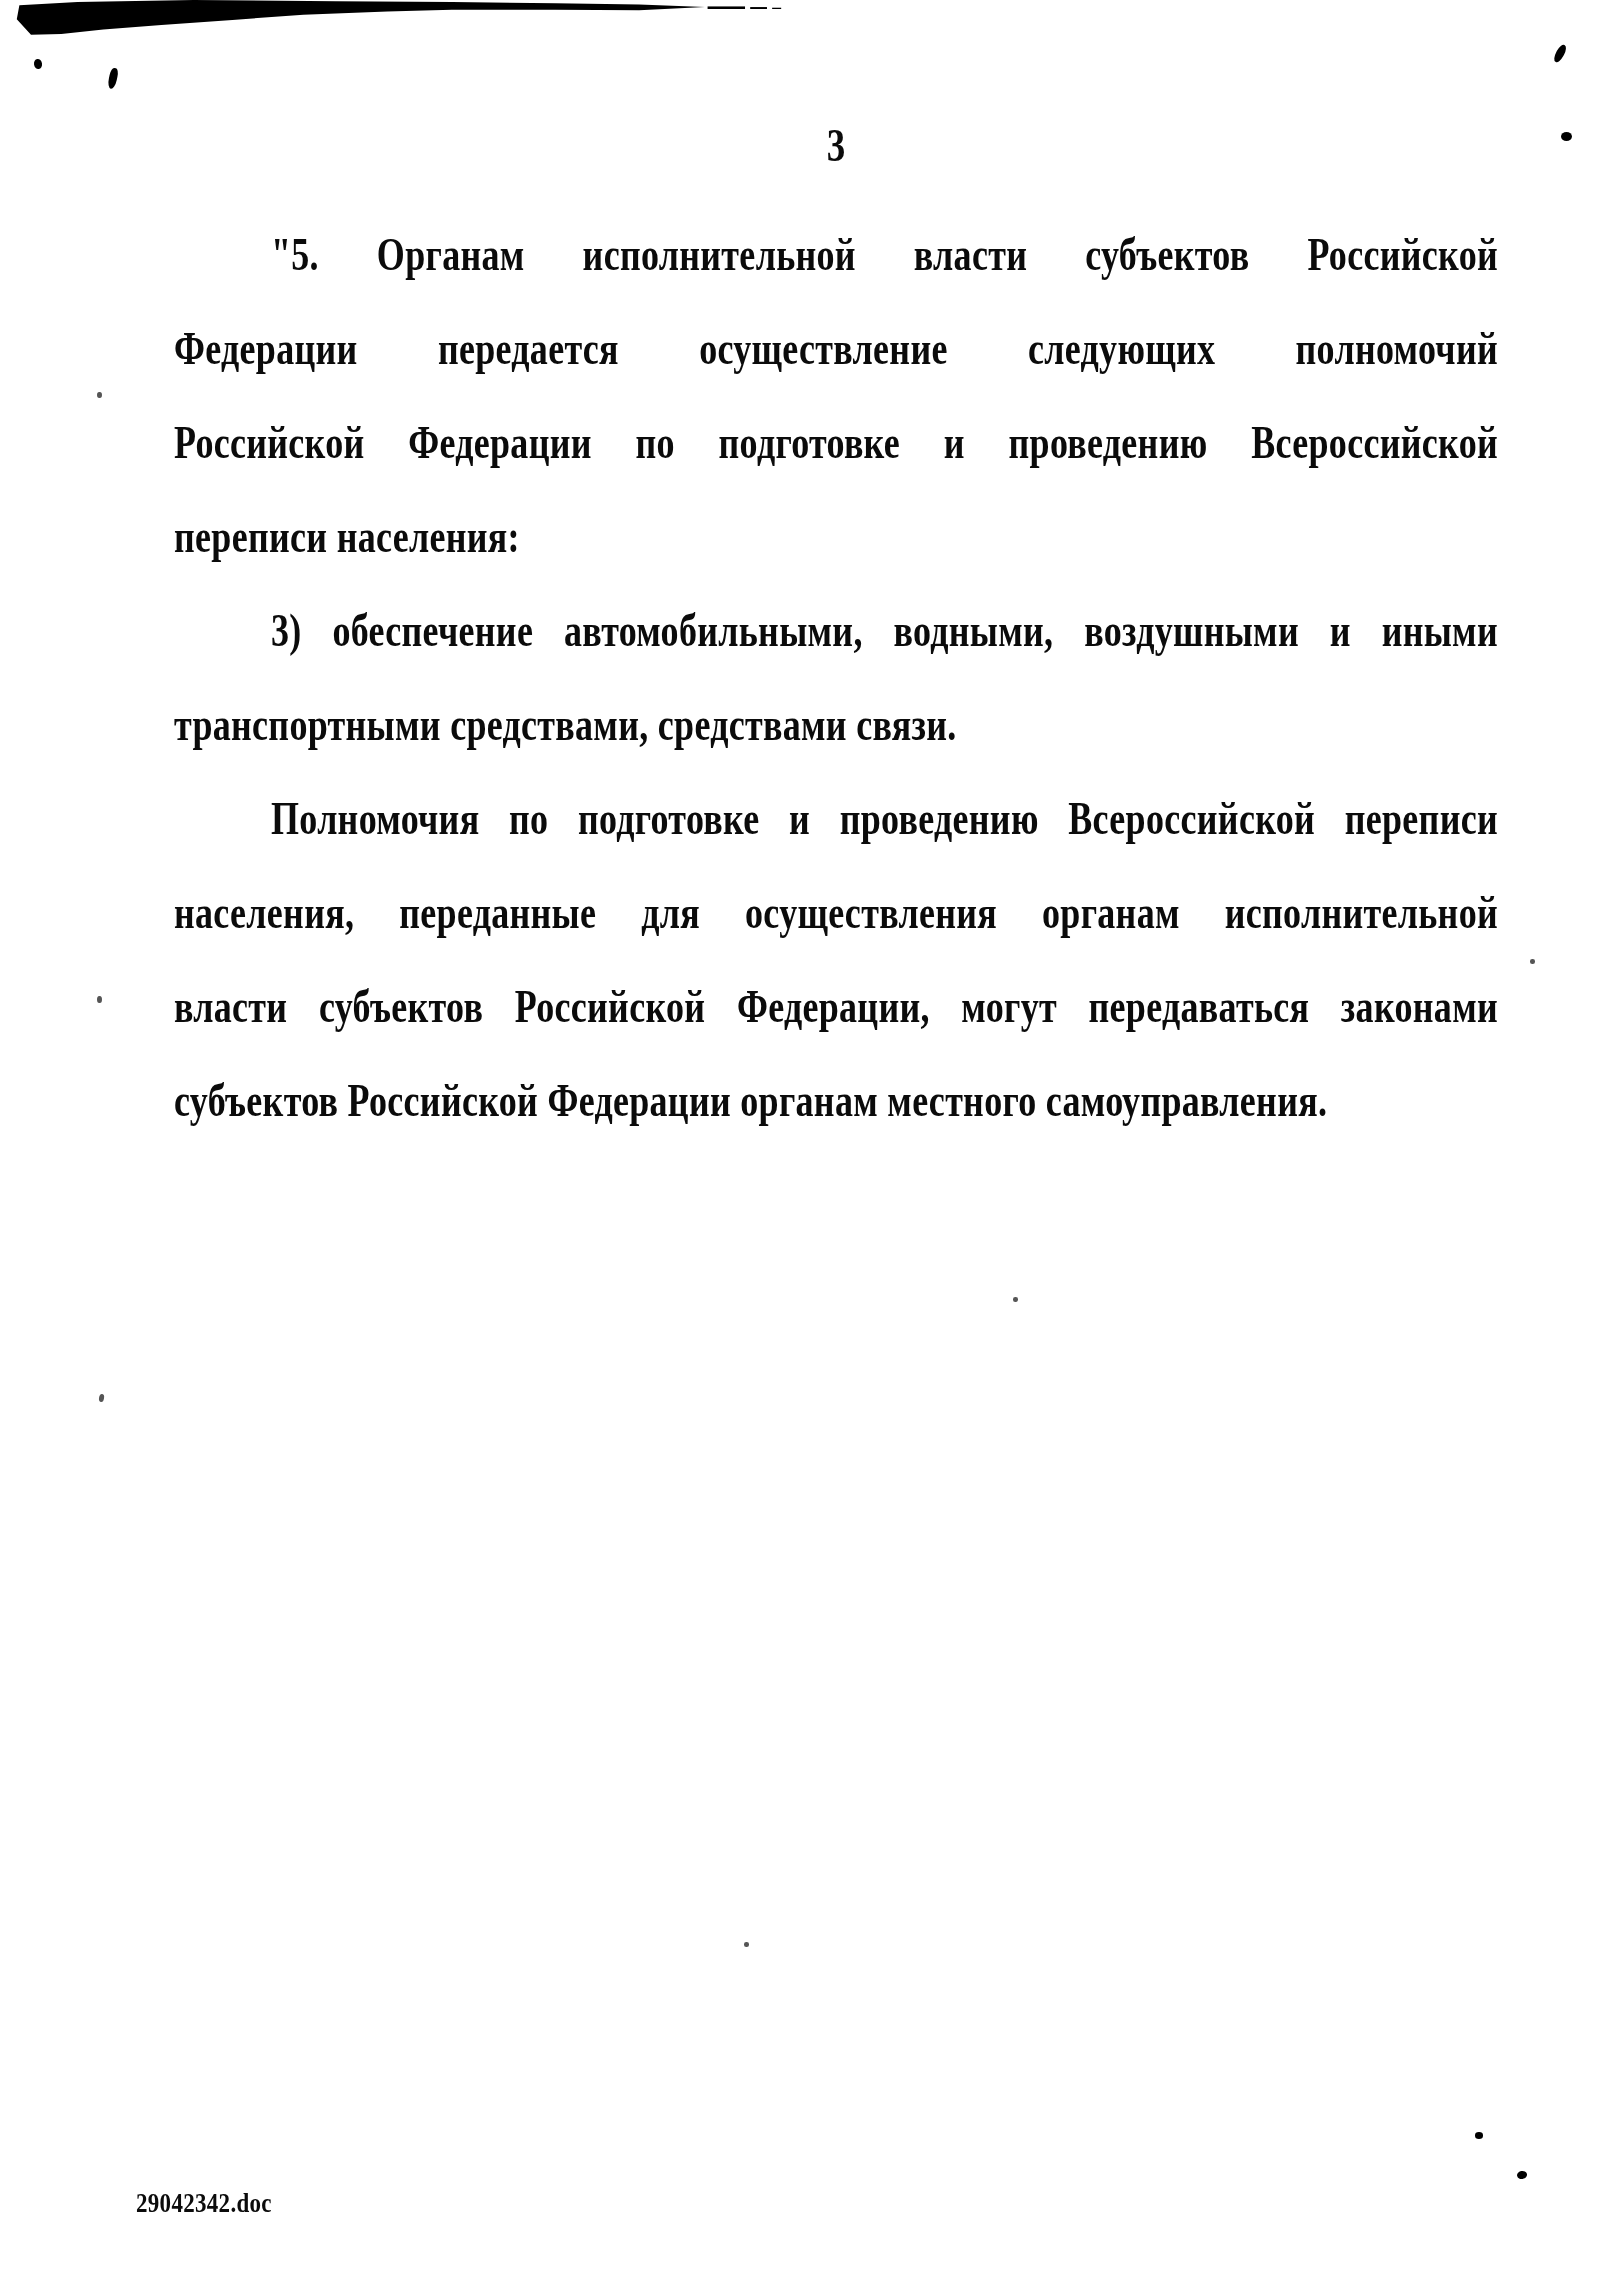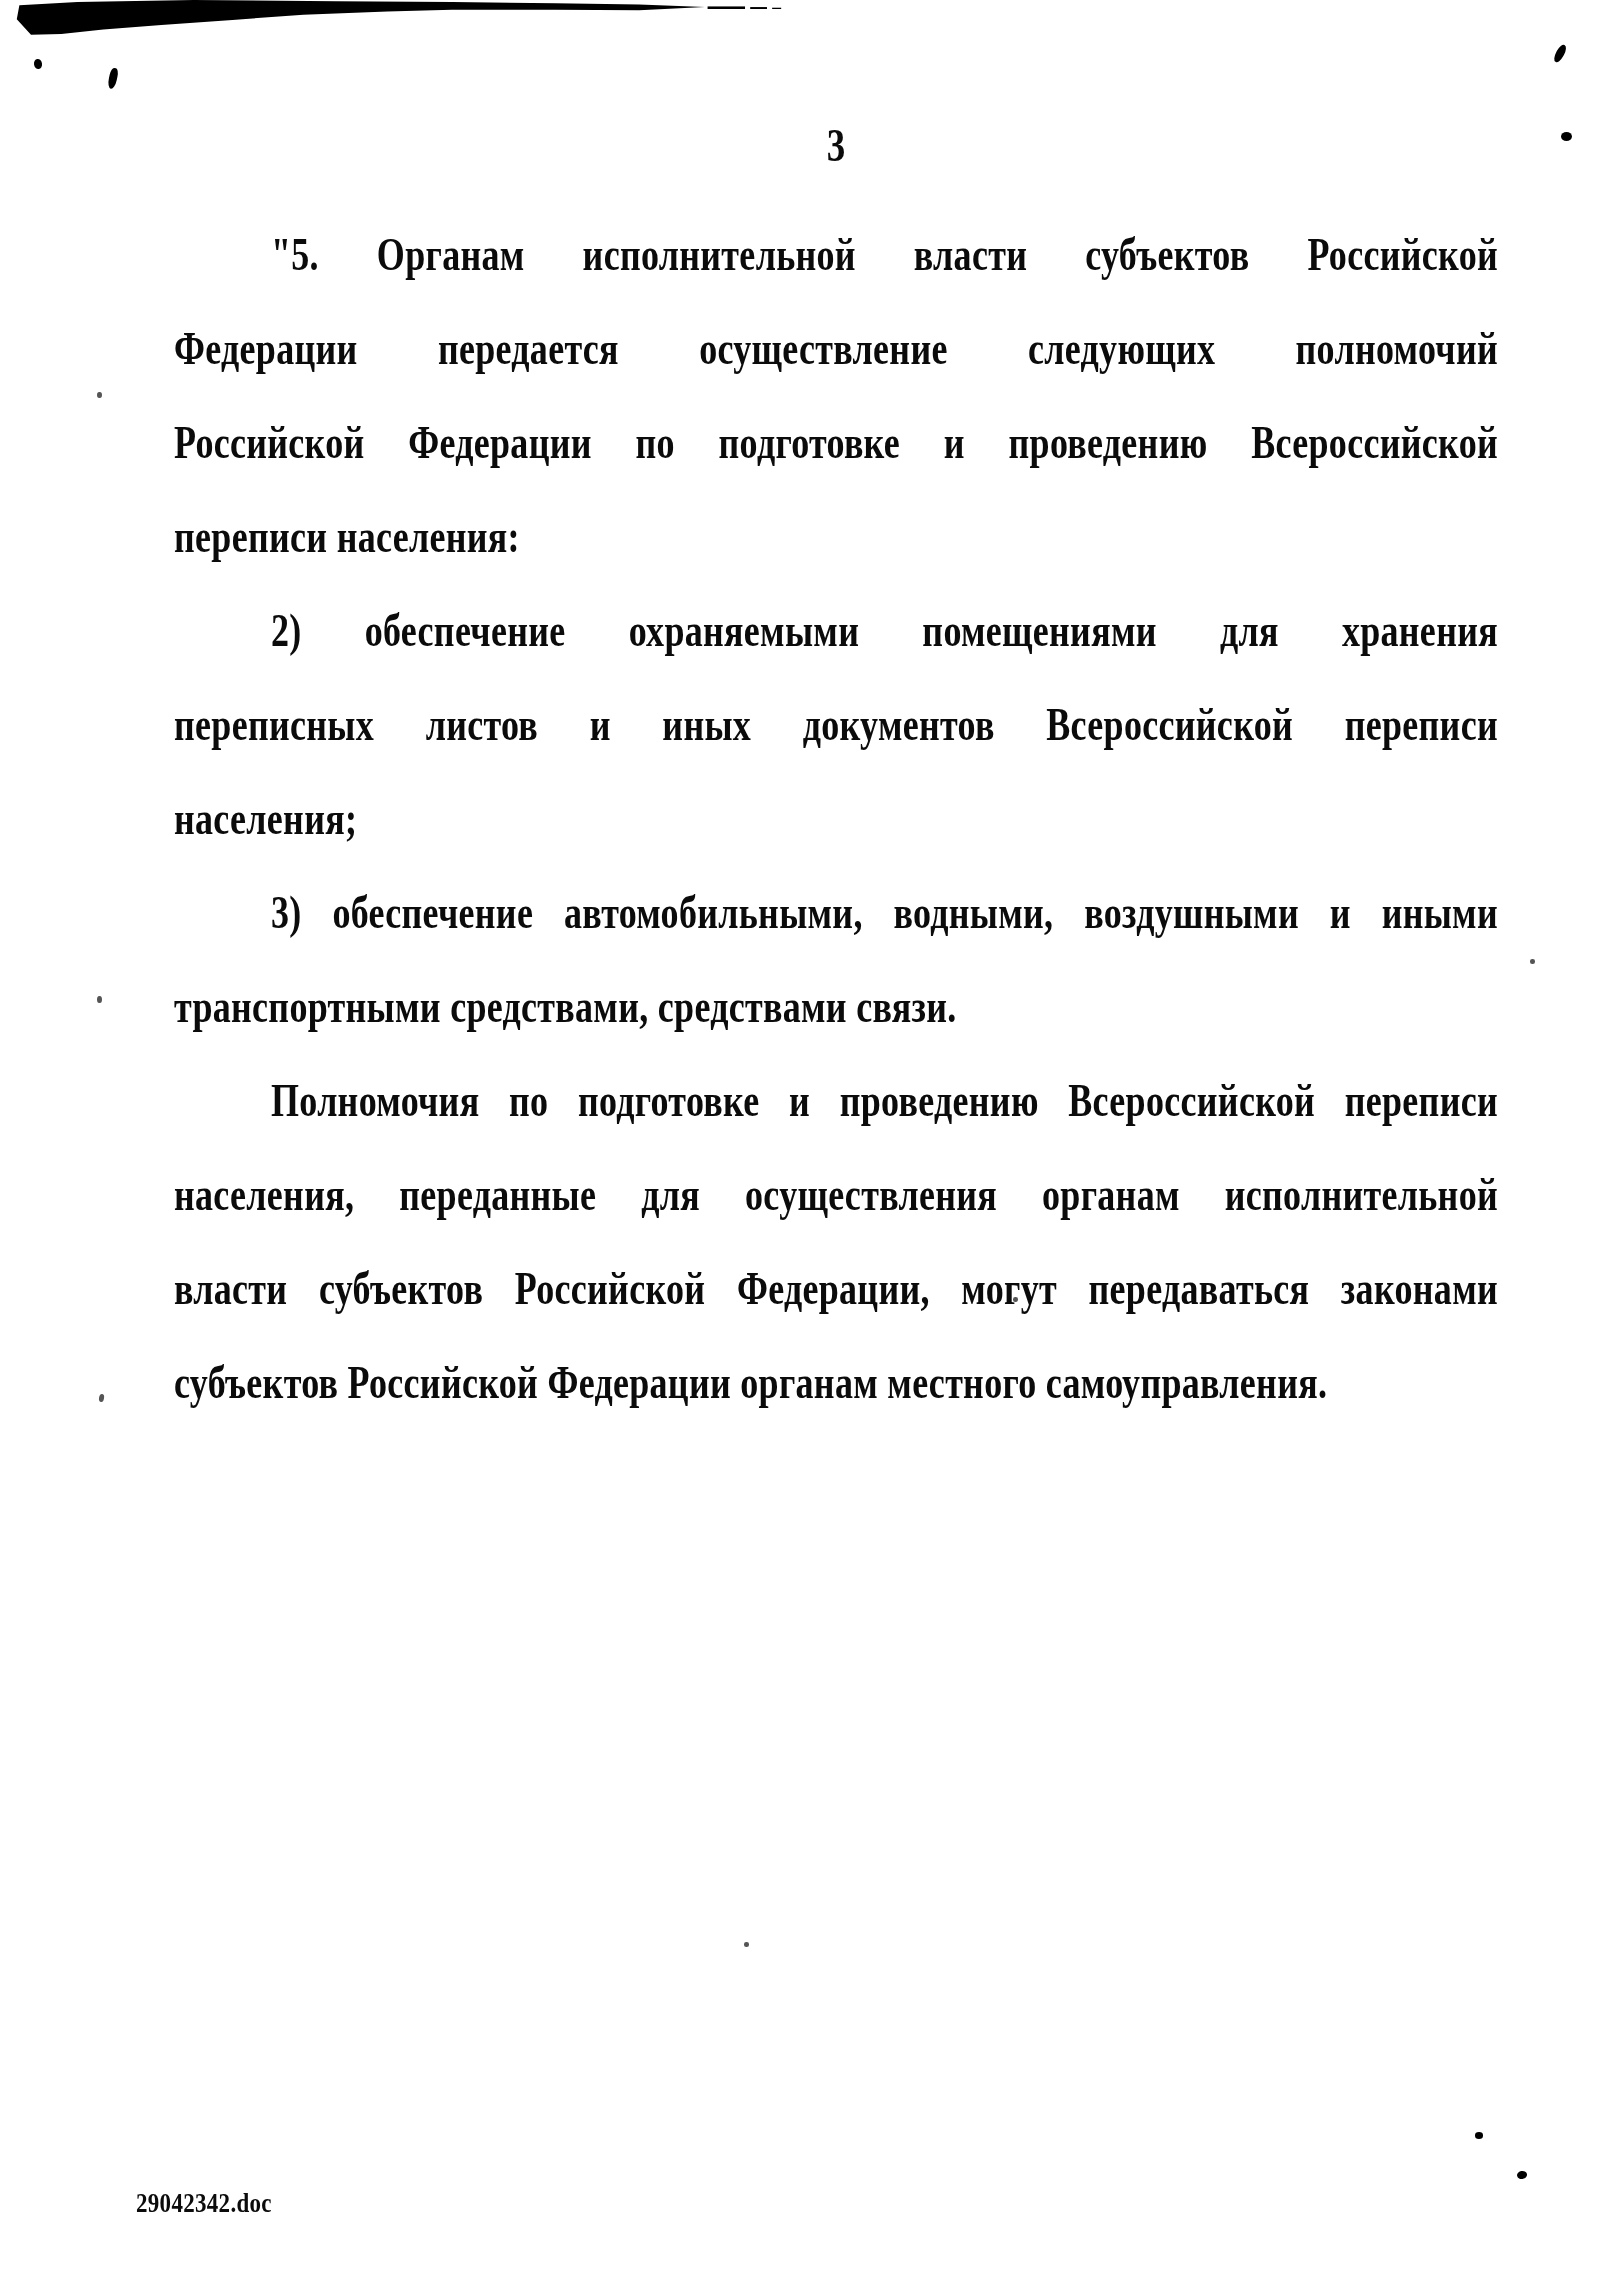--- a/index.html
+++ b/index.html
@@ -112,25 +112,20 @@
   <div class="page-number">3</div>
 
   <div class="doc-body">
       <div class="para">
         <div class="line first">"5. Органам исполнительной власти субъектов Российской</div>
         <div class="line">Федерации передается осуществление следующих полномочий</div>
         <div class="line">Российской Федерации по подготовке и проведению Всероссийской</div>
         <div class="line lastline">переписи населения:</div>
       </div>
       <div class="para">
-        <div class="line first">2) обеспечение охраняемыми помещениями для хранения</div>
-        <div class="line">переписных листов и иных документов Всероссийской переписи</div>
-        <div class="line lastline">населения;</div>
-      </div>
-      <div class="para">
         <div class="line first">3) обеспечение автомобильными, водными, воздушными и иными</div>
         <div class="line lastline">транспортными средствами, средствами связи.</div>
       </div>
       <div class="para">
         <div class="line first">Полномочия по подготовке и проведению Всероссийской переписи</div>
         <div class="line">населения, переданные для осуществления органам исполнительной</div>
         <div class="line">власти субъектов Российской Федерации, могут передаваться законами</div>
         <div class="line lastline">субъектов Российской Федерации органам местного самоуправления.</div>
       </div>
     </div>

